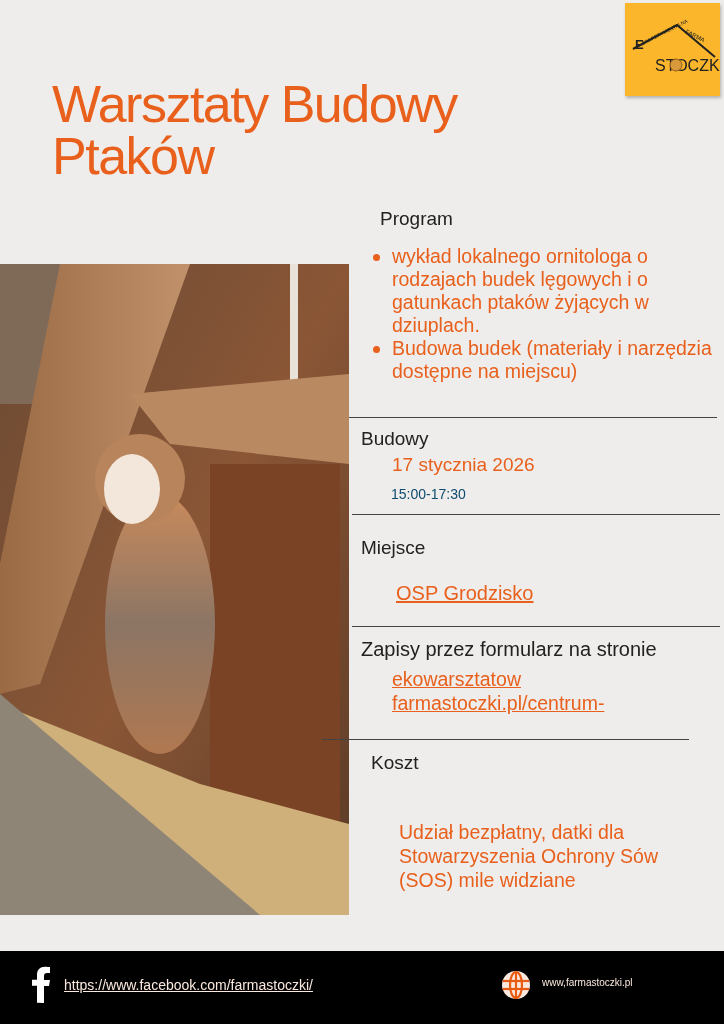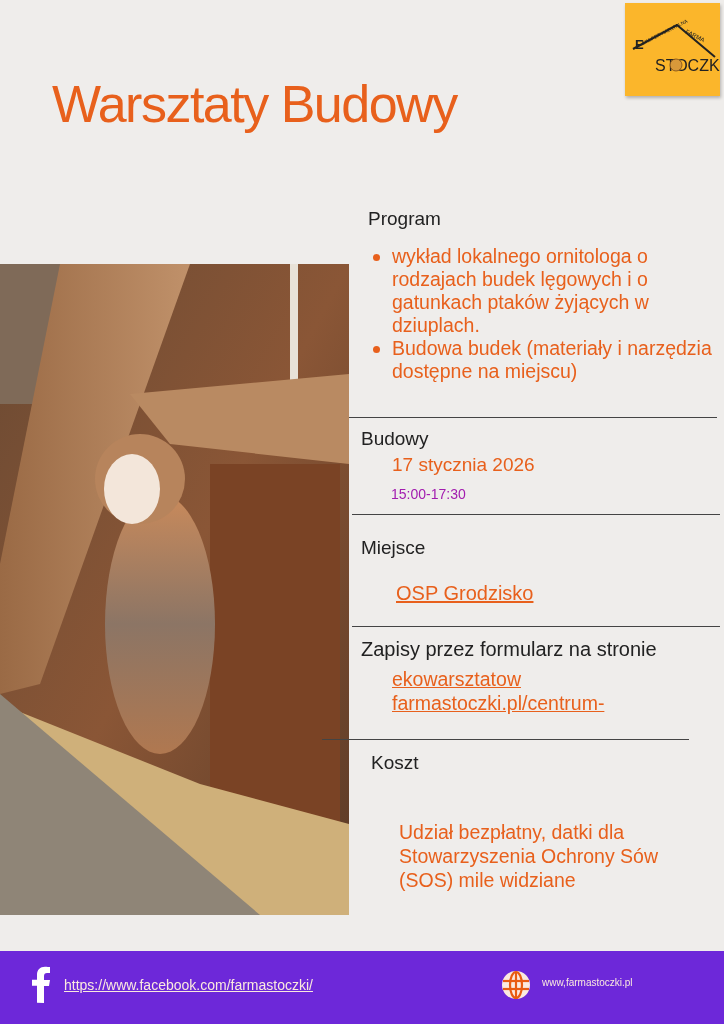--- a/index.html
+++ b/index.html
@@ -7,41 +7,42 @@
   .abs { position:absolute; }
   .title { left:52px; top:78px; color:#e8601c; font-size:52px; line-height:52px; letter-spacing:-1.5px; width:600px; margin:0; font-weight:normal; }
   .logo { left:625px; top:3px; width:95px; height:93px; background:#fbb62b; box-shadow:1px 2px 3px rgba(0,0,0,0.25); }
   .photo { left:0; top:264px; width:349px; height:651px; overflow:hidden; }
   .sec-label { color:#222; font-size:19px; }
   .orange { color:#e8601c; }
   .divider { height:0; border-top:1.5px solid #444; }
   ul.prog { margin:0; padding:0 0 0 24px; list-style:none; }
   ul.prog li { position:relative; color:#e8601c; font-size:19.5px; line-height:23px; }
   ul.prog li::before { content:""; position:absolute; left:-19px; top:9px; width:7px; height:7px; border-radius:50%; background:#e8601c; }
-  .footer { left:0; top:951px; width:724px; height:73px; background:#6d28d9; }
+  .footer { left:0; top:951px; width:724px; height:73px; background:#000000; }
   .footer a { color:#fbe9df; text-decoration:underline; font-size:14px; }
   .footer .plain { color:#fbe9df; font-size:10px; }
   a.link { color:#e8601c; text-decoration:underline; }
 </style>
 </head>
 <body>
 
 <div class="abs logo">
   <svg width="95" height="93" viewBox="0 0 95 93">
     <polyline points="8,46 52,22 90,54" fill="none" stroke="#222" stroke-width="2"></polyline>
     <text x="10" y="46" font-family="Liberation Sans, sans-serif" font-size="13" font-weight="bold" fill="#222">E</text>
     <text x="18" y="42" font-family="Liberation Sans, sans-serif" font-size="5" fill="#222" transform="rotate(-27 18 42)">EKSPERYMENTALNA</text>
     <text x="60" y="30" font-family="Liberation Sans, sans-serif" font-size="6" fill="#222" transform="rotate(27 60 30)">FARMA</text>
     <text x="30" y="68" font-family="Liberation Sans, sans-serif" font-size="16" fill="#222">STOCZKI</text>
     <circle cx="51" cy="62" r="6" fill="#d8993a" stroke="#7a4a15" stroke-width="0.8"></circle>
   </svg>
 </div>
 
 <h1 class="abs title">
   <div>Warsztaty Budowy</div>
+  <div>Ptaków</div>
 </h1>
 
 <div class="abs photo">
   <svg width="349" height="651" viewBox="0 0 349 651" preserveAspectRatio="none">
     <defs>
       <linearGradient id="bg" x1="0" y1="0" x2="1" y2="1">
         <stop offset="0" stop-color="#6b4a33"></stop>
         <stop offset="0.5" stop-color="#8a5636"></stop>
         <stop offset="1" stop-color="#5a3a26"></stop>
       </linearGradient>
@@ -62,31 +63,31 @@
     <polygon points="0,300 60,0 190,0 40,420 0,430" fill="url(#beam)"></polygon>
     <polygon points="130,130 349,110 349,200 170,180" fill="#b98a62"></polygon>
     <ellipse cx="160" cy="360" rx="55" ry="130" fill="url(#owl)"></ellipse>
     <ellipse cx="140" cy="215" rx="45" ry="45" fill="#b7845c"></ellipse>
     <ellipse cx="132" cy="225" rx="28" ry="35" fill="#f3e6da"></ellipse>
     <polygon points="0,440 200,520 349,560 349,651 0,651" fill="#cfb07a"></polygon>
     <polygon points="0,430 260,651 0,651" fill="#8f8577"></polygon>
   </svg>
 </div>
 
-<div class="abs sec-label" style="left:368px;top:208px;text-align:right;">Program</div>
+<div class="abs sec-label" style="left:380px;top:208px;text-align:right;">Program</div>
 <ul class="abs prog" style="left:368px;top:245px;width:340px;">
   <li>wykład lokalnego ornitologa o rodzajach budek lęgowych i o gatunkach ptaków żyjących w dziuplach.</li>
   <li>Budowa budek (materiały i narzędzia dostępne na miejscu)</li>
 </ul>
 
 <div class="abs divider" style="left:349px;top:417px;width:368px;"></div>
 
 <div class="abs sec-label" style="left:361px;top:428px;">Budowy</div>
 <div class="abs orange" style="left:392px;top:454px;font-size:19px;">17 stycznia 2026</div>
-<div class="abs" style="left:391px;top:486px;font-size:14px;color:#a21caf;">15:00-17:30</div>
+<div class="abs" style="left:391px;top:486px;font-size:14px;color:#0c4a6e;">15:00-17:30</div>
 
 <div class="abs divider" style="left:352px;top:514px;width:368px;"></div>
 
 <div class="abs sec-label" style="left:361px;top:537px;">Miejsce</div>
 <div class="abs orange" style="left:396px;top:582px;font-size:20px;text-decoration:underline;">OSP Grodzisko</div>
 
 <div class="abs divider" style="left:352px;top:626px;width:368px;"></div>
 
 <div class="abs sec-label" style="left:361px;top:638px;font-size:20px;">Zapisy przez formularz na stronie</div>
 <a class="abs link" style="left:392px;top:667px;font-size:19.5px;line-height:24px;">

